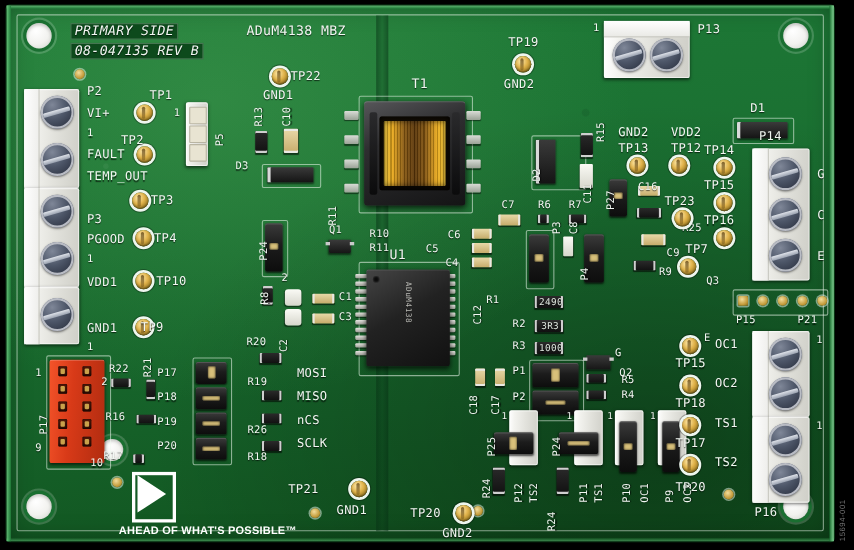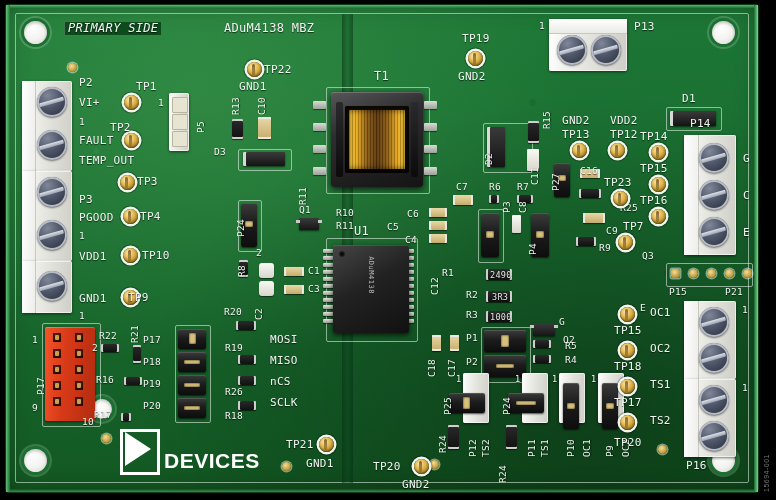--- a/index.html
+++ b/index.html
@@ -173,20 +173,21 @@
     <div class="mhole" style="left:18px;top:444px"></div>
     <div class="mhole" style="left:706px;top:444px"></div>
     <div class="mhole" style="left:86px;top:394px;width:20px;height:20px"></div>
     <div class="via" style="left:62px;top:58px"></div>
     <div class="via" style="left:96px;top:429px"></div>
     <div class="via" style="left:276px;top:457px"></div>
     <div class="via" style="left:424px;top:455px"></div>
     <div class="via" style="left:652px;top:440px"></div>
 
     <div class="silk inv" style="left:58px;top:16px;font-size:12px">PRIMARY SIDE</div>
+    <div class="silk inv" style="left:58px;top:34px;font-size:12px">08-047135 REV B</div>
     <div class="silk" style="left:218px;top:18px;font-size:12px">ADuM4138 MBZ</div>
 
     <div class="term" style="left:16px;top:76px;width:50px;height:90px">
       <div class="lip"></div>
       <div class="screw" style="left:15px;top:6px;width:30px;height:30px"></div>
       <div class="screw" style="left:15px;top:49px;width:30px;height:30px"></div>
     </div>
     <div class="term" style="left:16px;top:166px;width:50px;height:90px">
       <div class="lip"></div>
       <div class="screw" style="left:15px;top:6px;width:30px;height:30px"></div>
@@ -381,25 +382,25 @@
     <div class="smd v" style="left:127px;top:340px;width:8px;height:18px"></div>
     <div class="silk rot sm" style="left:124px;top:338px">R21</div>
     <div class="smd" style="left:118px;top:372px;width:18px;height:8px"></div>
     <div class="silk sm" style="left:90px;top:370px">R16</div>
     <div class="smd" style="left:115px;top:408px;width:10px;height:8px"></div>
     <div class="silk sm" style="left:88px;top:405px">R17</div>
 
     <div id="adi">
       <div class="triwrap"></div>
         <div class="tri" style="left:5px;top:3px"></div>
-      <div class="dv">DEVICES</div>
-    </div>
+    </div>
+    <div id="tag">AHEAD OF WHAT'S POSSIBLE™</div>
 
     <div class="tp" style="left:313px;top:432px"></div>
-    <div class="silk" style="left:280px;top:434px">TP21</div>
+    <div class="silk" style="left:256px;top:434px">TP21</div>
     <div class="silk" style="left:300px;top:453px">GND1</div>
     <div class="tp" style="left:408px;top:454px"></div>
     <div class="silk" style="left:367px;top:456px">TP20</div>
     <div class="silk" style="left:396px;top:474px">GND2</div>
 
     <div class="tp" style="left:462px;top:46px"></div>
     <div class="silk" style="left:456px;top:28px">TP19</div>
     <div class="silk" style="left:452px;top:66px">GND2</div>
 
     <div class="term h" style="left:543px;top:14px;width:78px;height:52px">

